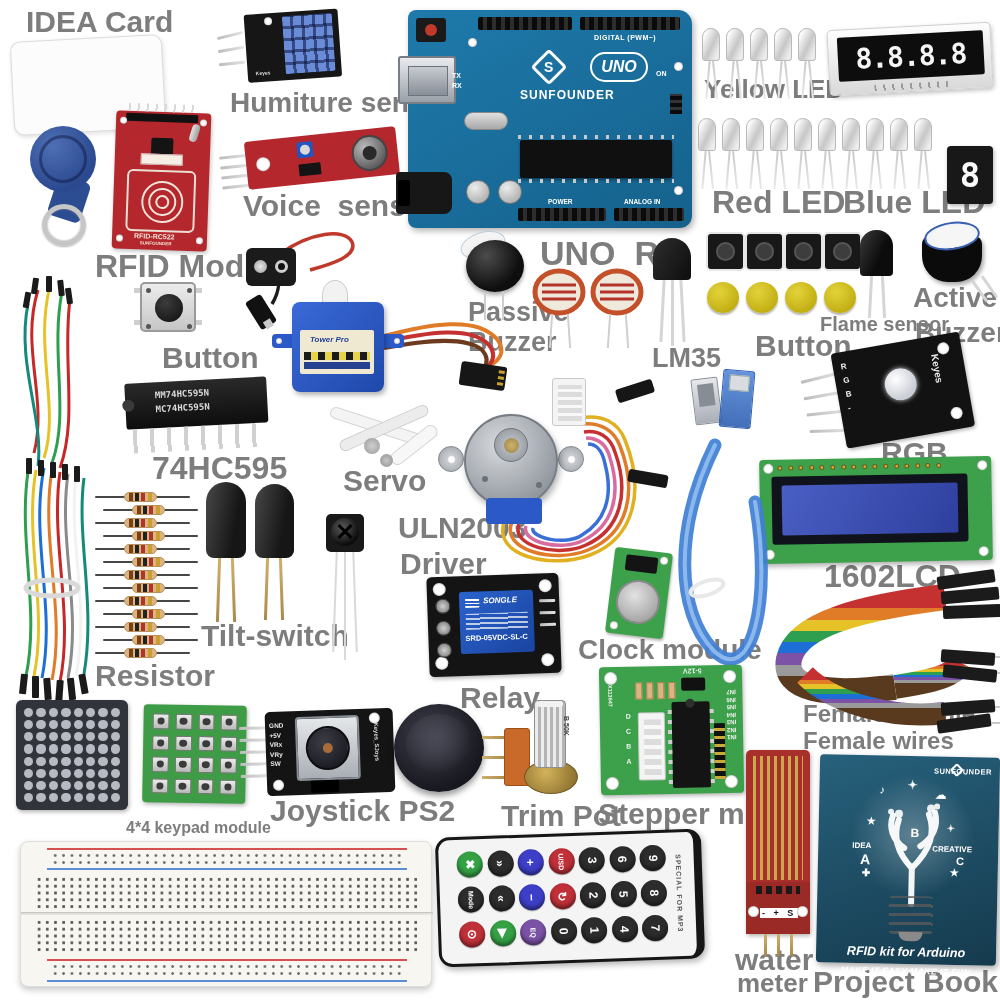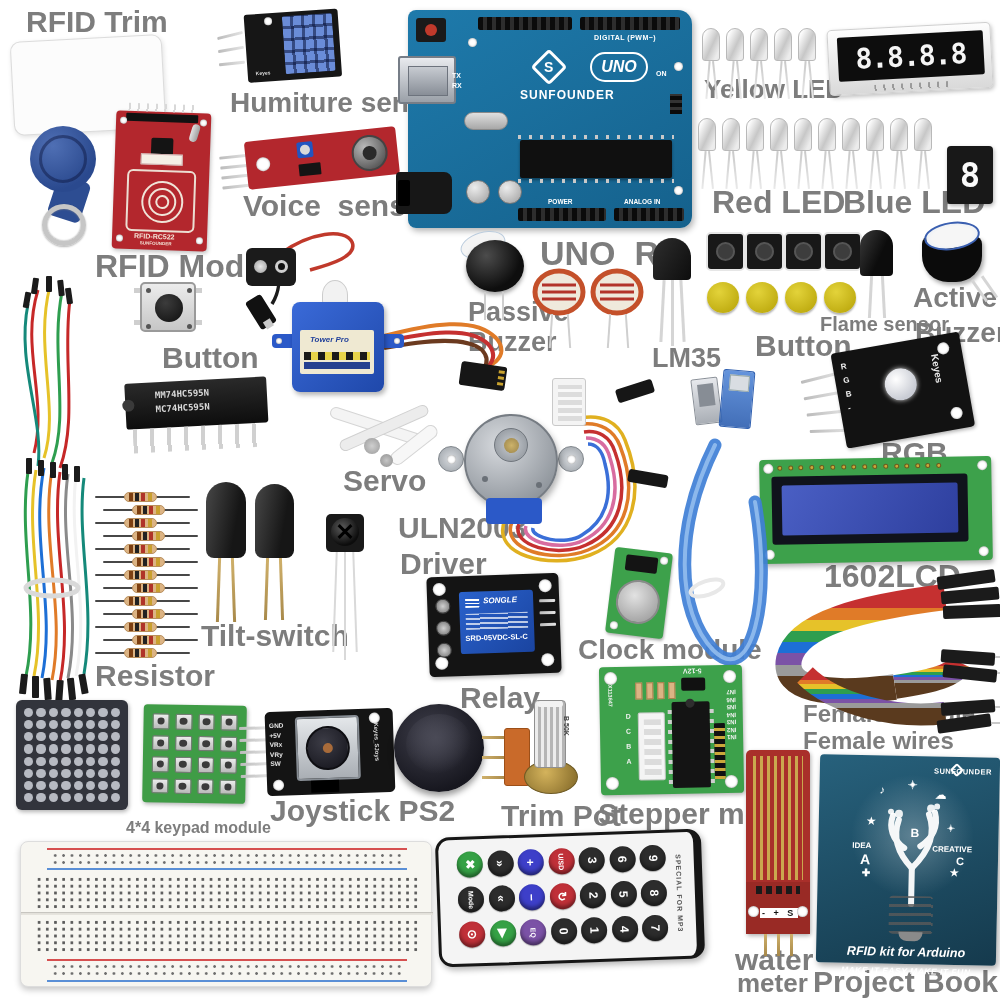--- a/index.html
+++ b/index.html
@@ -55,36 +55,37 @@
 .flip{transform:rotate(180deg)}
 
 .col{display:flex;flex-direction:column}
 .drvpins span{transform:rotate(180deg);display:block}
 </style>
 </head>
 <body>
 
 <div id="canvas">
 
-  <span class="label" style="left:26px;top:6px;font-size:30px">RFID Trim</span>
+  <span class="label" style="left:26px;top:6px;font-size:30px">IDEA Card</span>
   <span class="label" style="left:230px;top:88px;font-size:28px">Humiture sensor</span>
   <span class="label" style="left:243px;top:190px;font-size:30px">Voice  sensor</span>
   <span class="label" style="left:95px;top:250px;font-size:32px">RFID Module</span>
   <span class="label" style="left:540px;top:236px;font-size:34px">UNO  R3</span>
   <span class="label" style="left:704px;top:76px;font-size:26px">Yellow LED</span>
   <span class="label" style="left:712px;top:186px;font-size:32px">Red LED</span>
   <span class="label" style="left:843px;top:186px;font-size:32px">Blue LED</span>
   <span class="label" style="left:468px;top:298px;font-size:27px">Passive</span>
   <span class="label" style="left:468px;top:328px;font-size:27px">Buzzer</span>
   <span class="label" style="left:652px;top:344px;font-size:27px">LM35</span>
   <span class="label" style="left:755px;top:330px;font-size:30px">Button</span>
   <span class="label" style="left:820px;top:314px;font-size:20px">Flame sensor</span>
   <span class="label" style="left:913px;top:283px;font-size:28px">Active</span>
   <span class="label" style="left:915px;top:318px;font-size:28px">Buzzer</span>
   <span class="label" style="left:162px;top:342px;font-size:30px">Button</span>
+  <span class="label" style="left:152px;top:452px;font-size:32px">74HC595</span>
   <span class="label" style="left:343px;top:465px;font-size:30px">Servo</span>
   <span class="label" style="left:398px;top:512px;font-size:30px">ULN2003</span>
   <span class="label" style="left:400px;top:548px;font-size:30px">Driver</span>
   <span class="label" style="left:881px;top:437px;font-size:30px">RGB</span>
   <span class="label" style="left:824px;top:560px;font-size:32px">1602LCD</span>
   <span class="label" style="left:201px;top:620px;font-size:30px">Tilt-switch</span>
   <span class="label" style="left:95px;top:660px;font-size:30px">Resistor</span>
   <span class="label" style="left:460px;top:682px;font-size:30px">Relay</span>
   <span class="label" style="left:578px;top:635px;font-size:28px">Clock module</span>
   <span class="label" style="left:803px;top:701px;font-size:24px">Female to Male</span>

